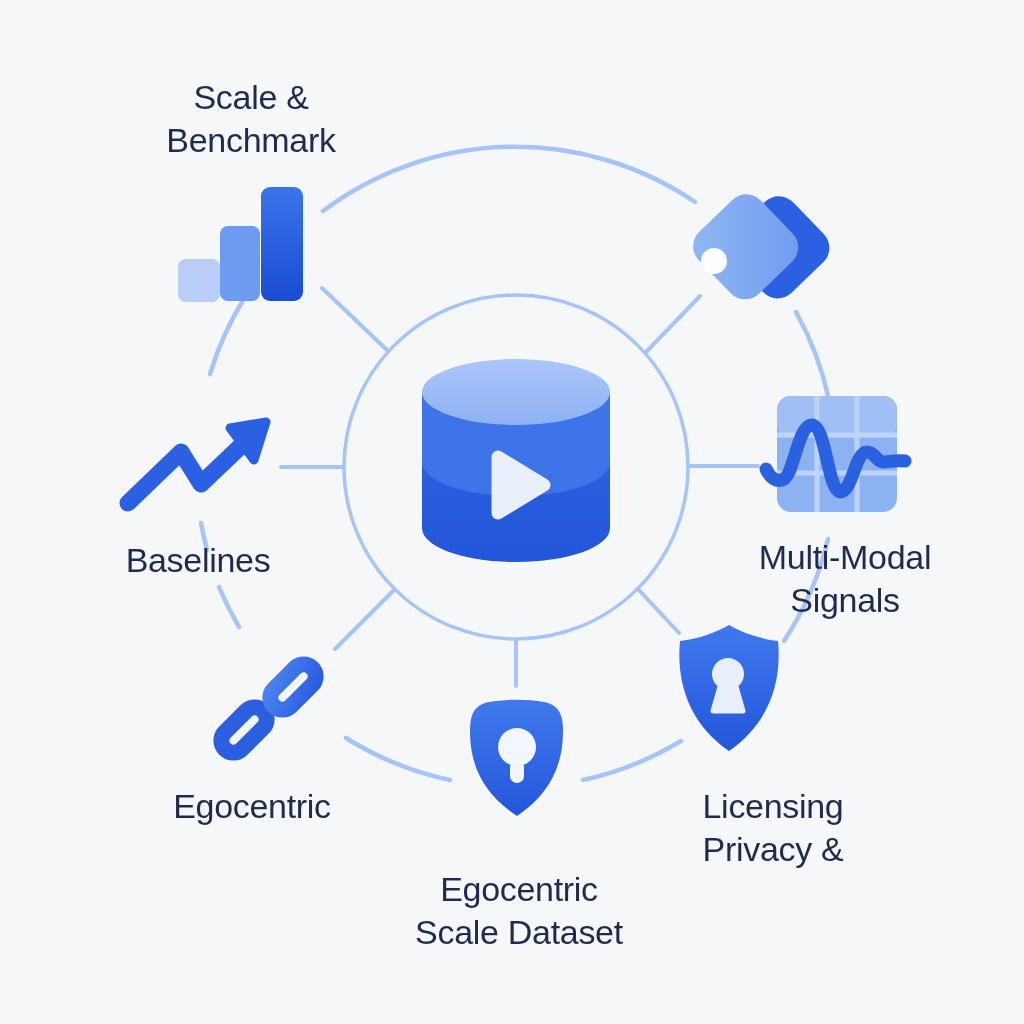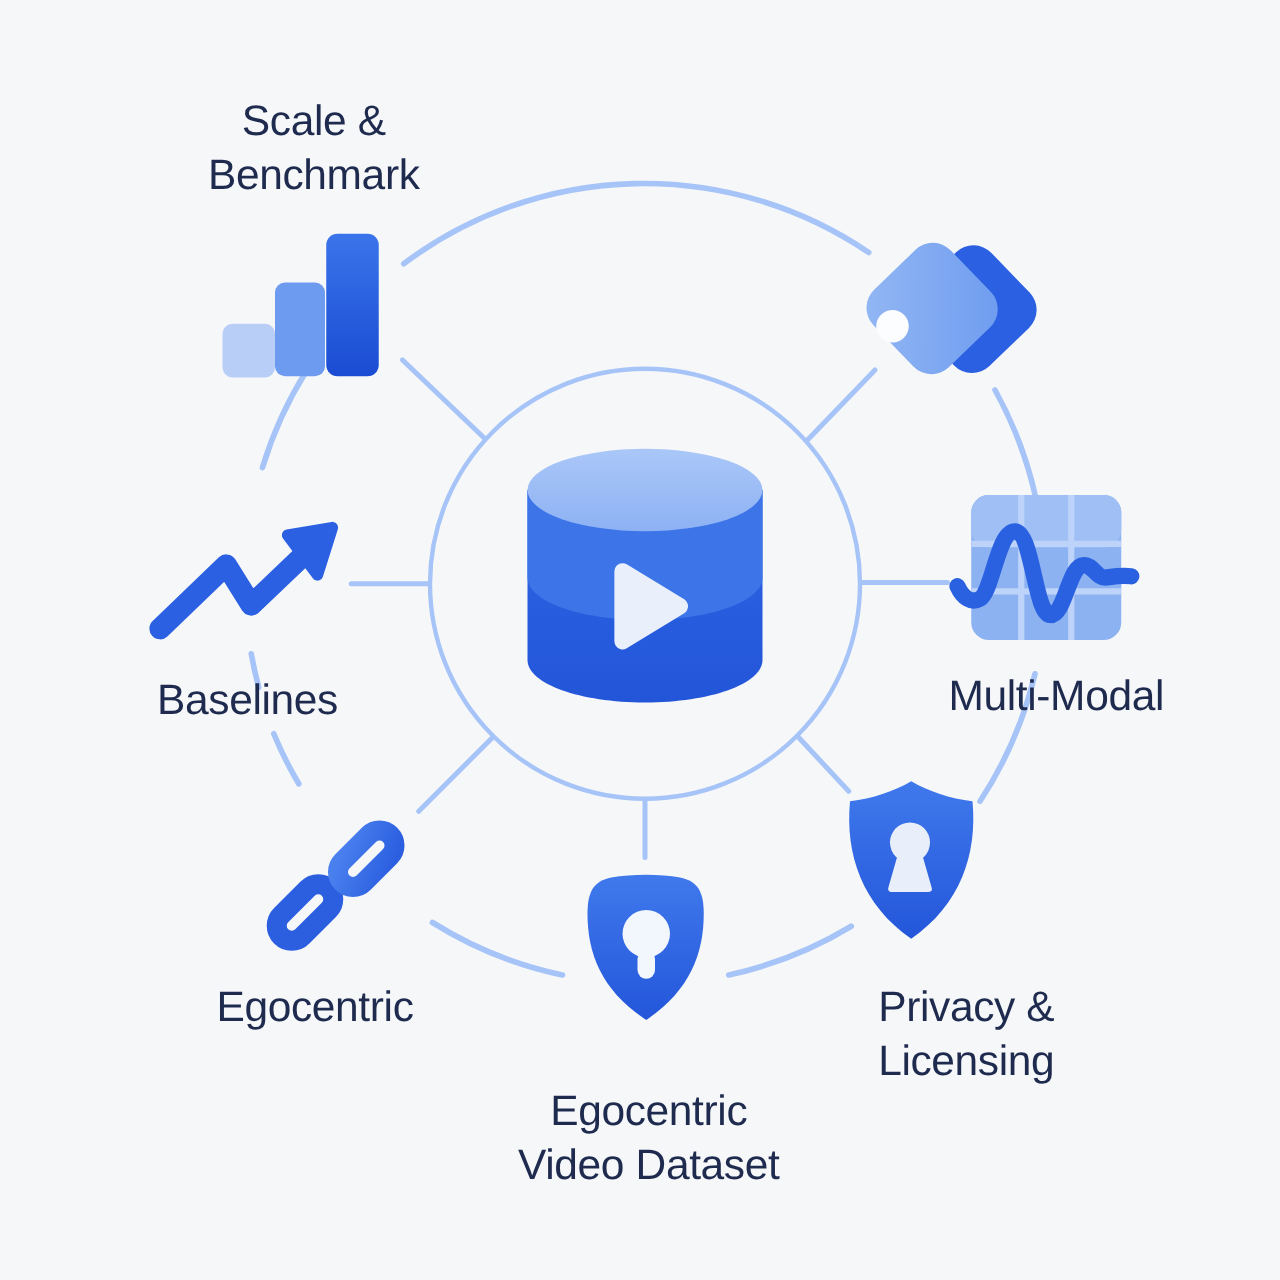--- a/index.html
+++ b/index.html
@@ -150,26 +150,27 @@
 
   <div class="label" style="left:251px; top:76px">
     <span>Scale &amp;</span>
     <span>Benchmark</span>
   </div>
   <div class="label" style="left:198px; top:539px">
     <span>Baselines</span>
   </div>
   <div class="label" style="left:845px; top:536px">
     <span>Multi-Modal</span>
+    <span>Signals</span>
   </div>
   <div class="label" style="left:252px; top:785px">
     <span>Egocentric</span>
   </div>
   <div class="label" style="left:773px; top:785px">
+    <span>Licensing</span>
     <span>Privacy &amp;</span>
-    <span>Licensing</span>
   </div>
   <div class="label" style="left:519px; top:868px">
     <span>Egocentric</span>
-    <span>Video Dataset</span>
+    <span>Scale Dataset</span>
   </div>
 
 </div>
 
 </body></html>

